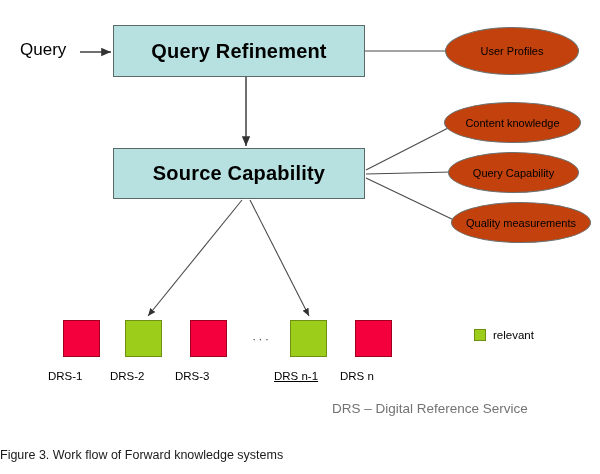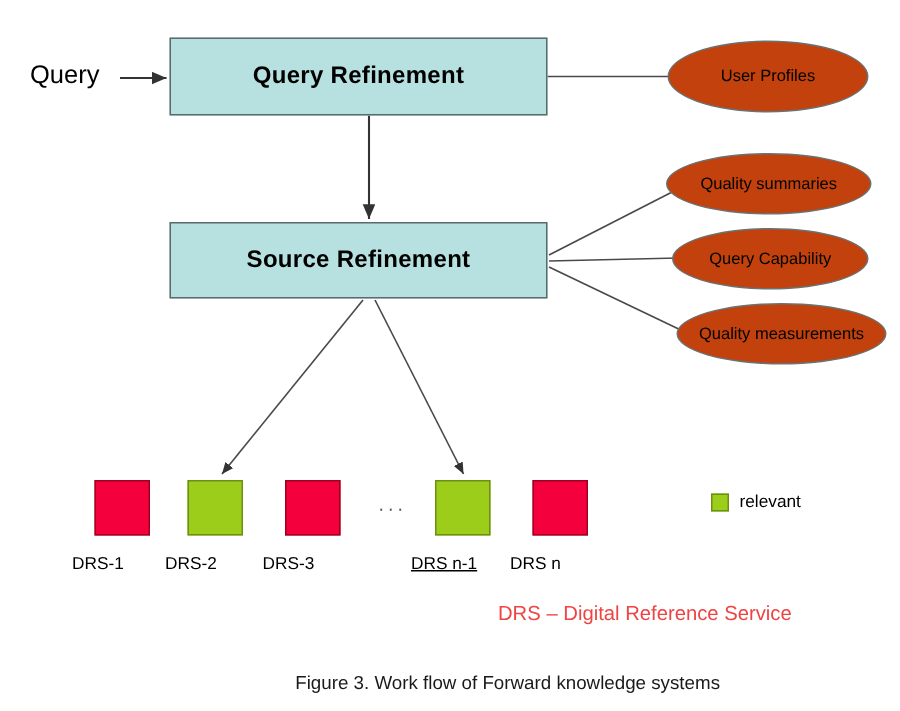--- a/index.html
+++ b/index.html
@@ -33,21 +33,21 @@
 
   .node-box {
     position: absolute;
     box-sizing: border-box;
     background: #b6e1e0;
     border: 1px solid #5a6a6a;
     display: flex;
     align-items: center;
     justify-content: center;
     font-weight: bold;
-    font-size: 16px;
+    font-size: 20px;
     letter-spacing: 0.2px;
     color: #000;
   }
 
   .node-ellipse {
     position: absolute;
     box-sizing: border-box;
     background: #c2410c;
     border: 1px solid #6a7272;
     border-radius: 50%;
@@ -117,30 +117,30 @@
     top: 40px;
     font-size: 17px;
     color: #000;
   }
 
   .drs-legend-note {
     position: absolute;
     left: 332px;
     top: 401px;
     font-size: 13.5px;
-    color: #ef4444;
+    color: #737373;
     white-space: nowrap;
   }
 
   .figure-caption {
     position: absolute;
     left: 0;
     top: 448px;
     width: 480px;
-    text-align: right;
+    text-align: left;
     font-size: 12.5px;
     color: #1a1a1a;
   }
 </style>
 </head>
 <body>
 
 <div id="diagram-root">
 
   <svg id="connector-layer" viewBox="0 0 600 474" width="600" height="474" xmlns="http://www.w3.org/2000/svg">
@@ -167,29 +167,29 @@
     <line x1="250" y1="200" x2="309" y2="316" stroke="#4a4a4a" stroke-width="1.1" marker-end="url(#arrowhead)"></line>
   </svg>
 
   <div class="query-label">Query</div>
 
   <div class="node-box" style="left:113px; top:25px; width:252px; height:52px;">
     <span>Query Refinement</span>
   </div>
 
   <div class="node-box" style="left:113px; top:148px; width:252px; height:51px;">
-    <span>Source Refinement</span>
+    <span>Source Capability</span>
   </div>
 
   <div class="node-ellipse" style="left:445px; top:27px; width:134px; height:48px;">
     <span>User Profiles</span>
   </div>
 
   <div class="node-ellipse" style="left:444px; top:102px; width:137px; height:41px;">
-    <span>Quality summaries</span>
+    <span>Content knowledge</span>
   </div>
 
   <div class="node-ellipse" style="left:448px; top:152px; width:131px; height:41px;">
     <span>Query Capability</span>
   </div>
 
   <div class="node-ellipse" style="left:451px; top:202px; width:140px; height:41px;">
     <span>Quality measurements</span>
   </div>
 

